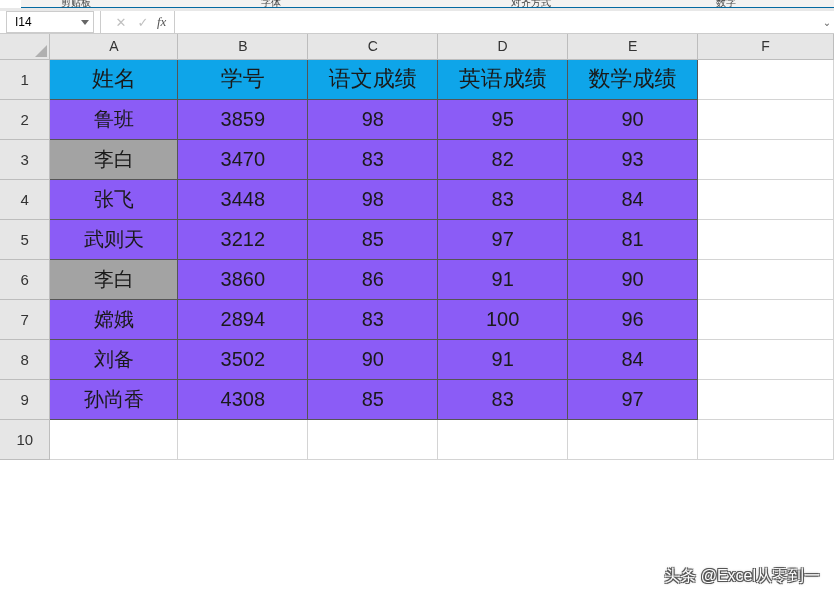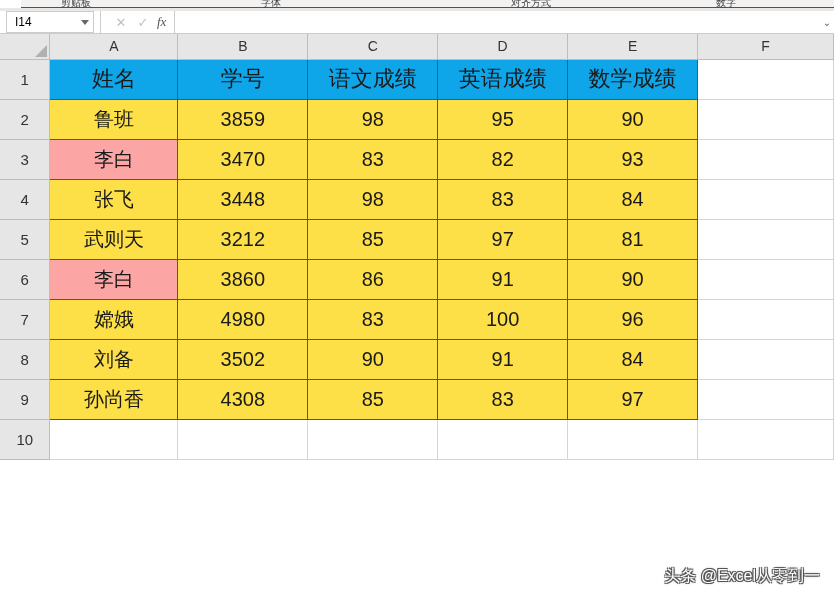--- a/index.html
+++ b/index.html
@@ -120,32 +120,32 @@
       border-bottom: 1px solid #d4d4d4;
       font-size: 20px;
       text-align: center;
       padding: 0;
       height: 40px;
       background: #ffffff;
     }
     
     
     td.filled {
-      background: #fde047;
+      background: #8b5cf6;
       border: 1px solid #555555;
       color: #1a1a1a;
     }
     td.header-cell {
       background: #0ea5e9;
       border: 1px solid #555555;
       font-size: 22px;
       color: #1a1a1a;
     }
     td.highlight {
-      background: #fca5a5;
+      background: #a3a3a3;
     }
     
     .colA { width: 128px; }
     .colB { width: 130px; }
     .colC { width: 130px; }
     .colD { width: 130px; }
     .colE { width: 130px; }
     .colF { width: 136px; }
     
     tr.data-row th.row-h, tr.data-row td.cell { height: 40px; }
@@ -266,21 +266,21 @@
           <td class="cell filled highlight">李白</td>
           <td class="cell filled">3860</td>
           <td class="cell filled">86</td>
           <td class="cell filled">91</td>
           <td class="cell filled">90</td>
           <td class="cell"></td>
         </tr>
         <tr class="data-row">
           <th class="row-h">7</th>
           <td class="cell filled">嫦娥</td>
-          <td class="cell filled">4980</td>
+          <td class="cell filled">2894</td>
           <td class="cell filled">83</td>
           <td class="cell filled">100</td>
           <td class="cell filled">96</td>
           <td class="cell"></td>
         </tr>
         <tr class="data-row">
           <th class="row-h">8</th>
           <td class="cell filled">刘备</td>
           <td class="cell filled">3502</td>
           <td class="cell filled">90</td>

